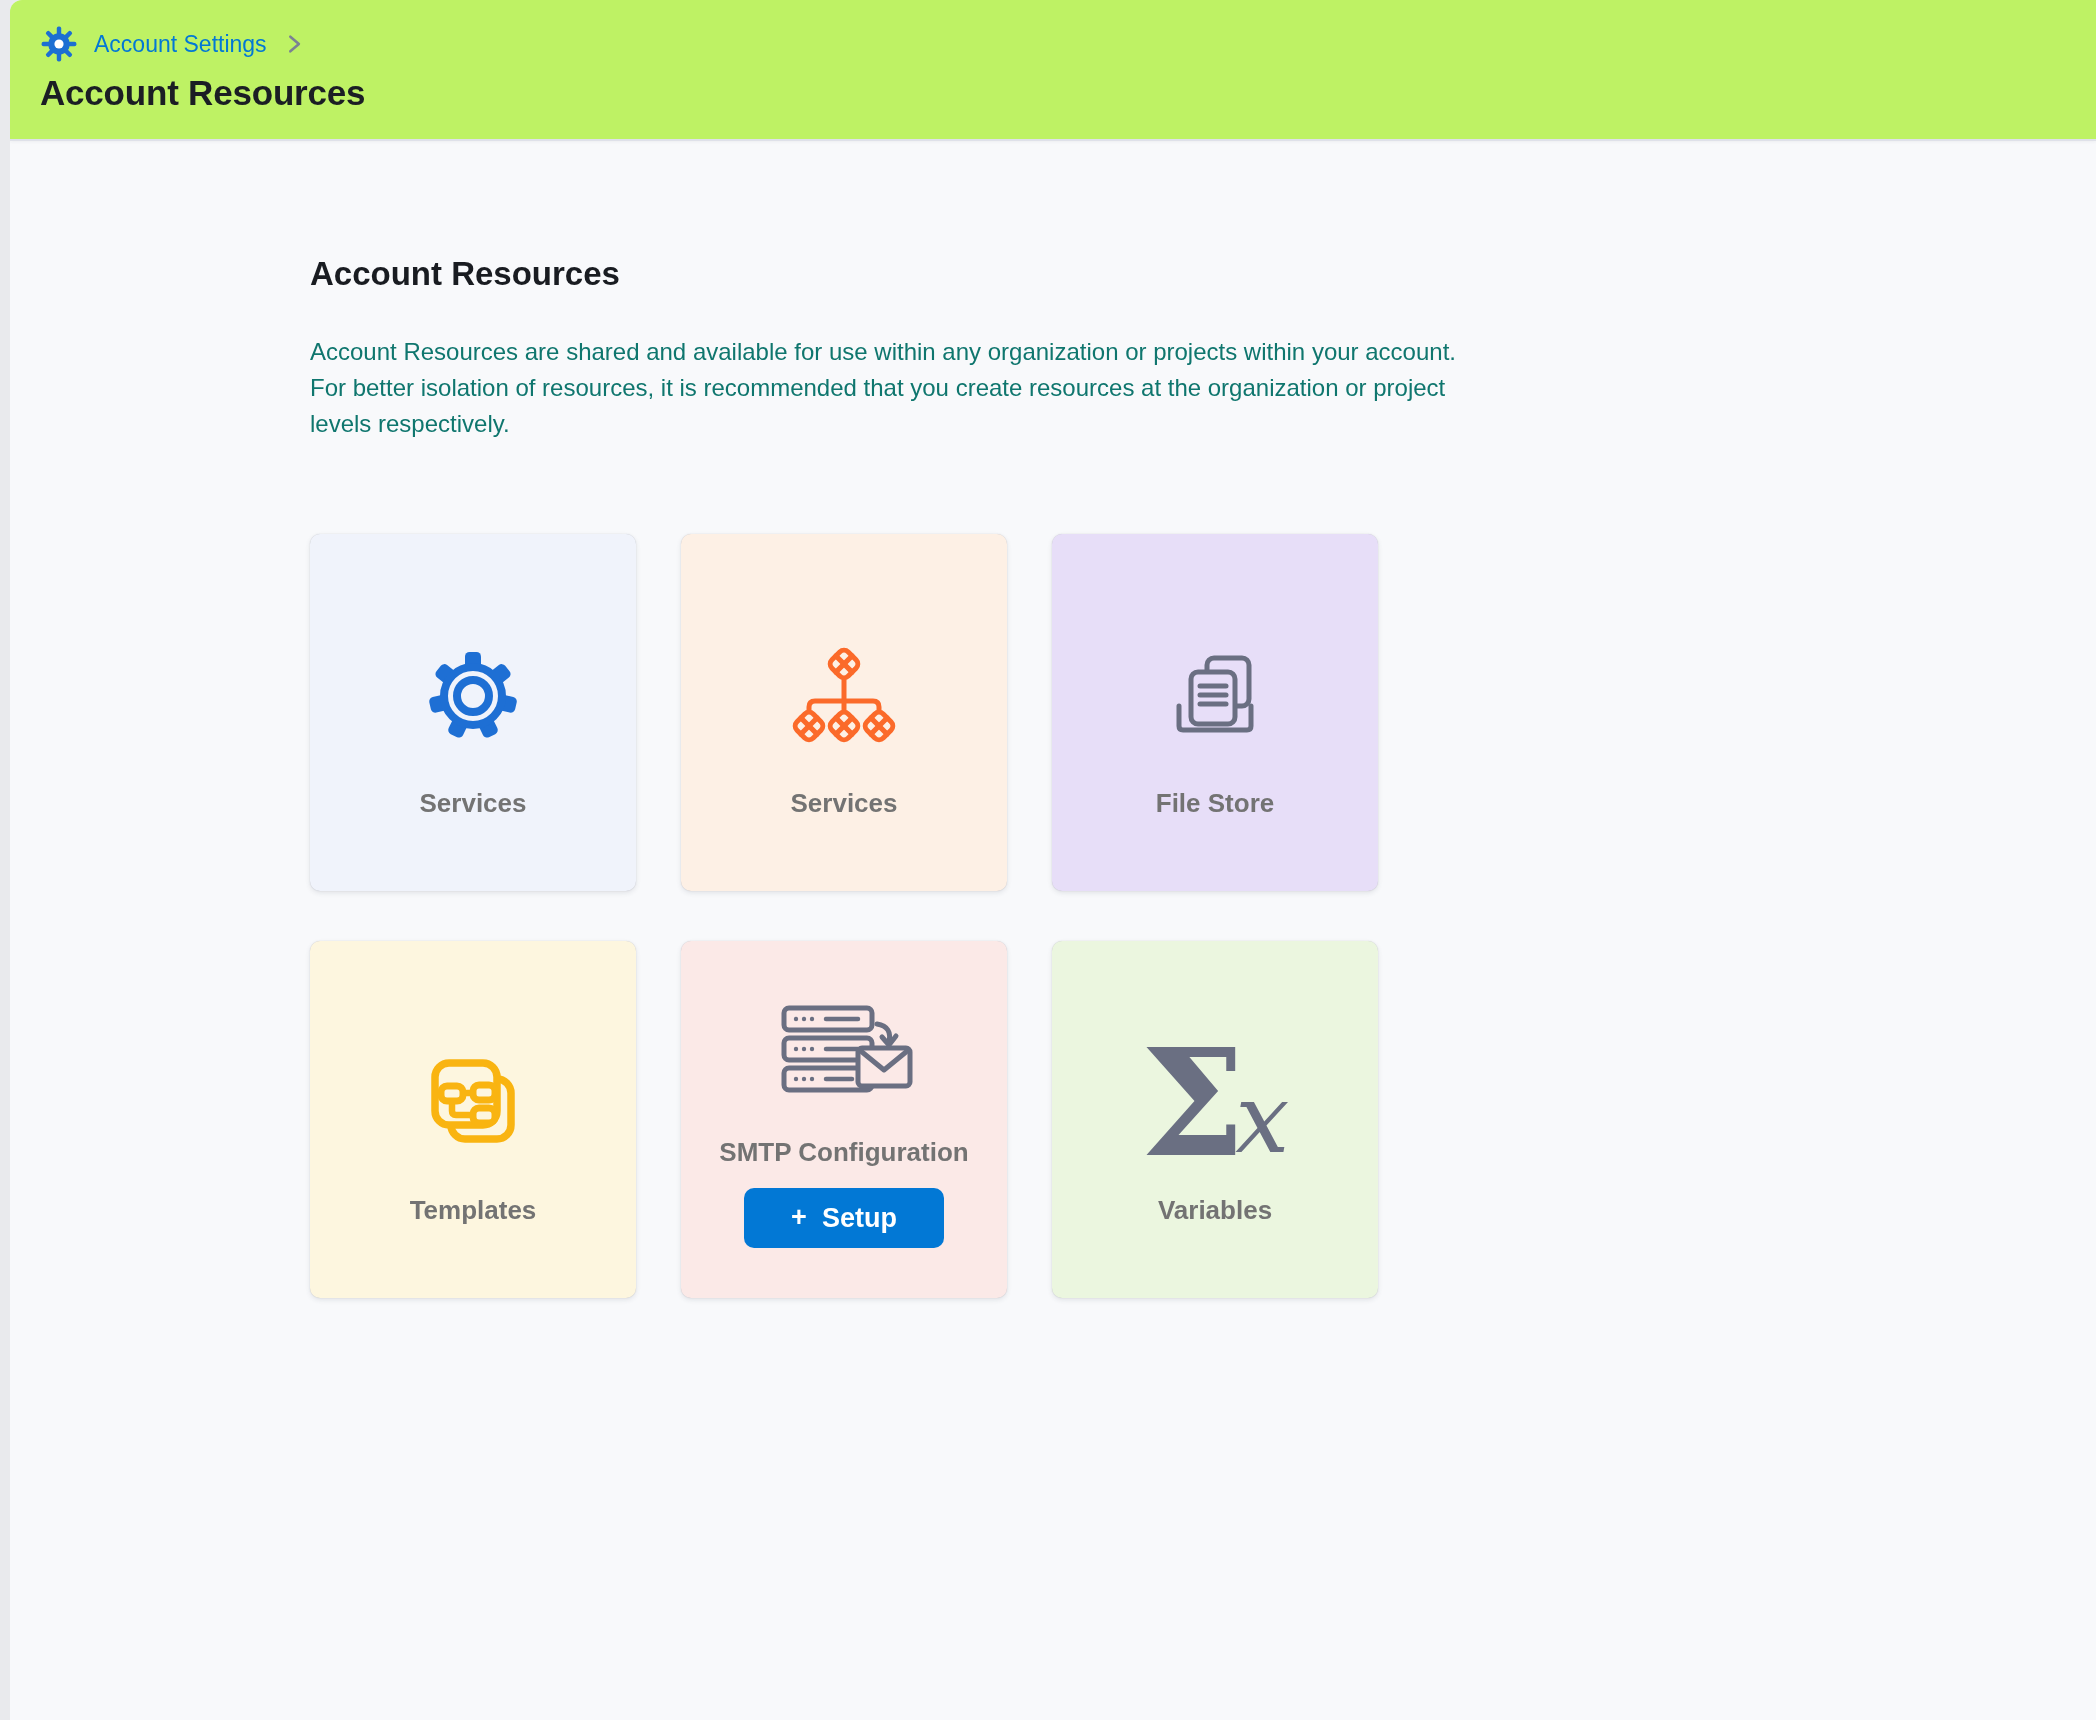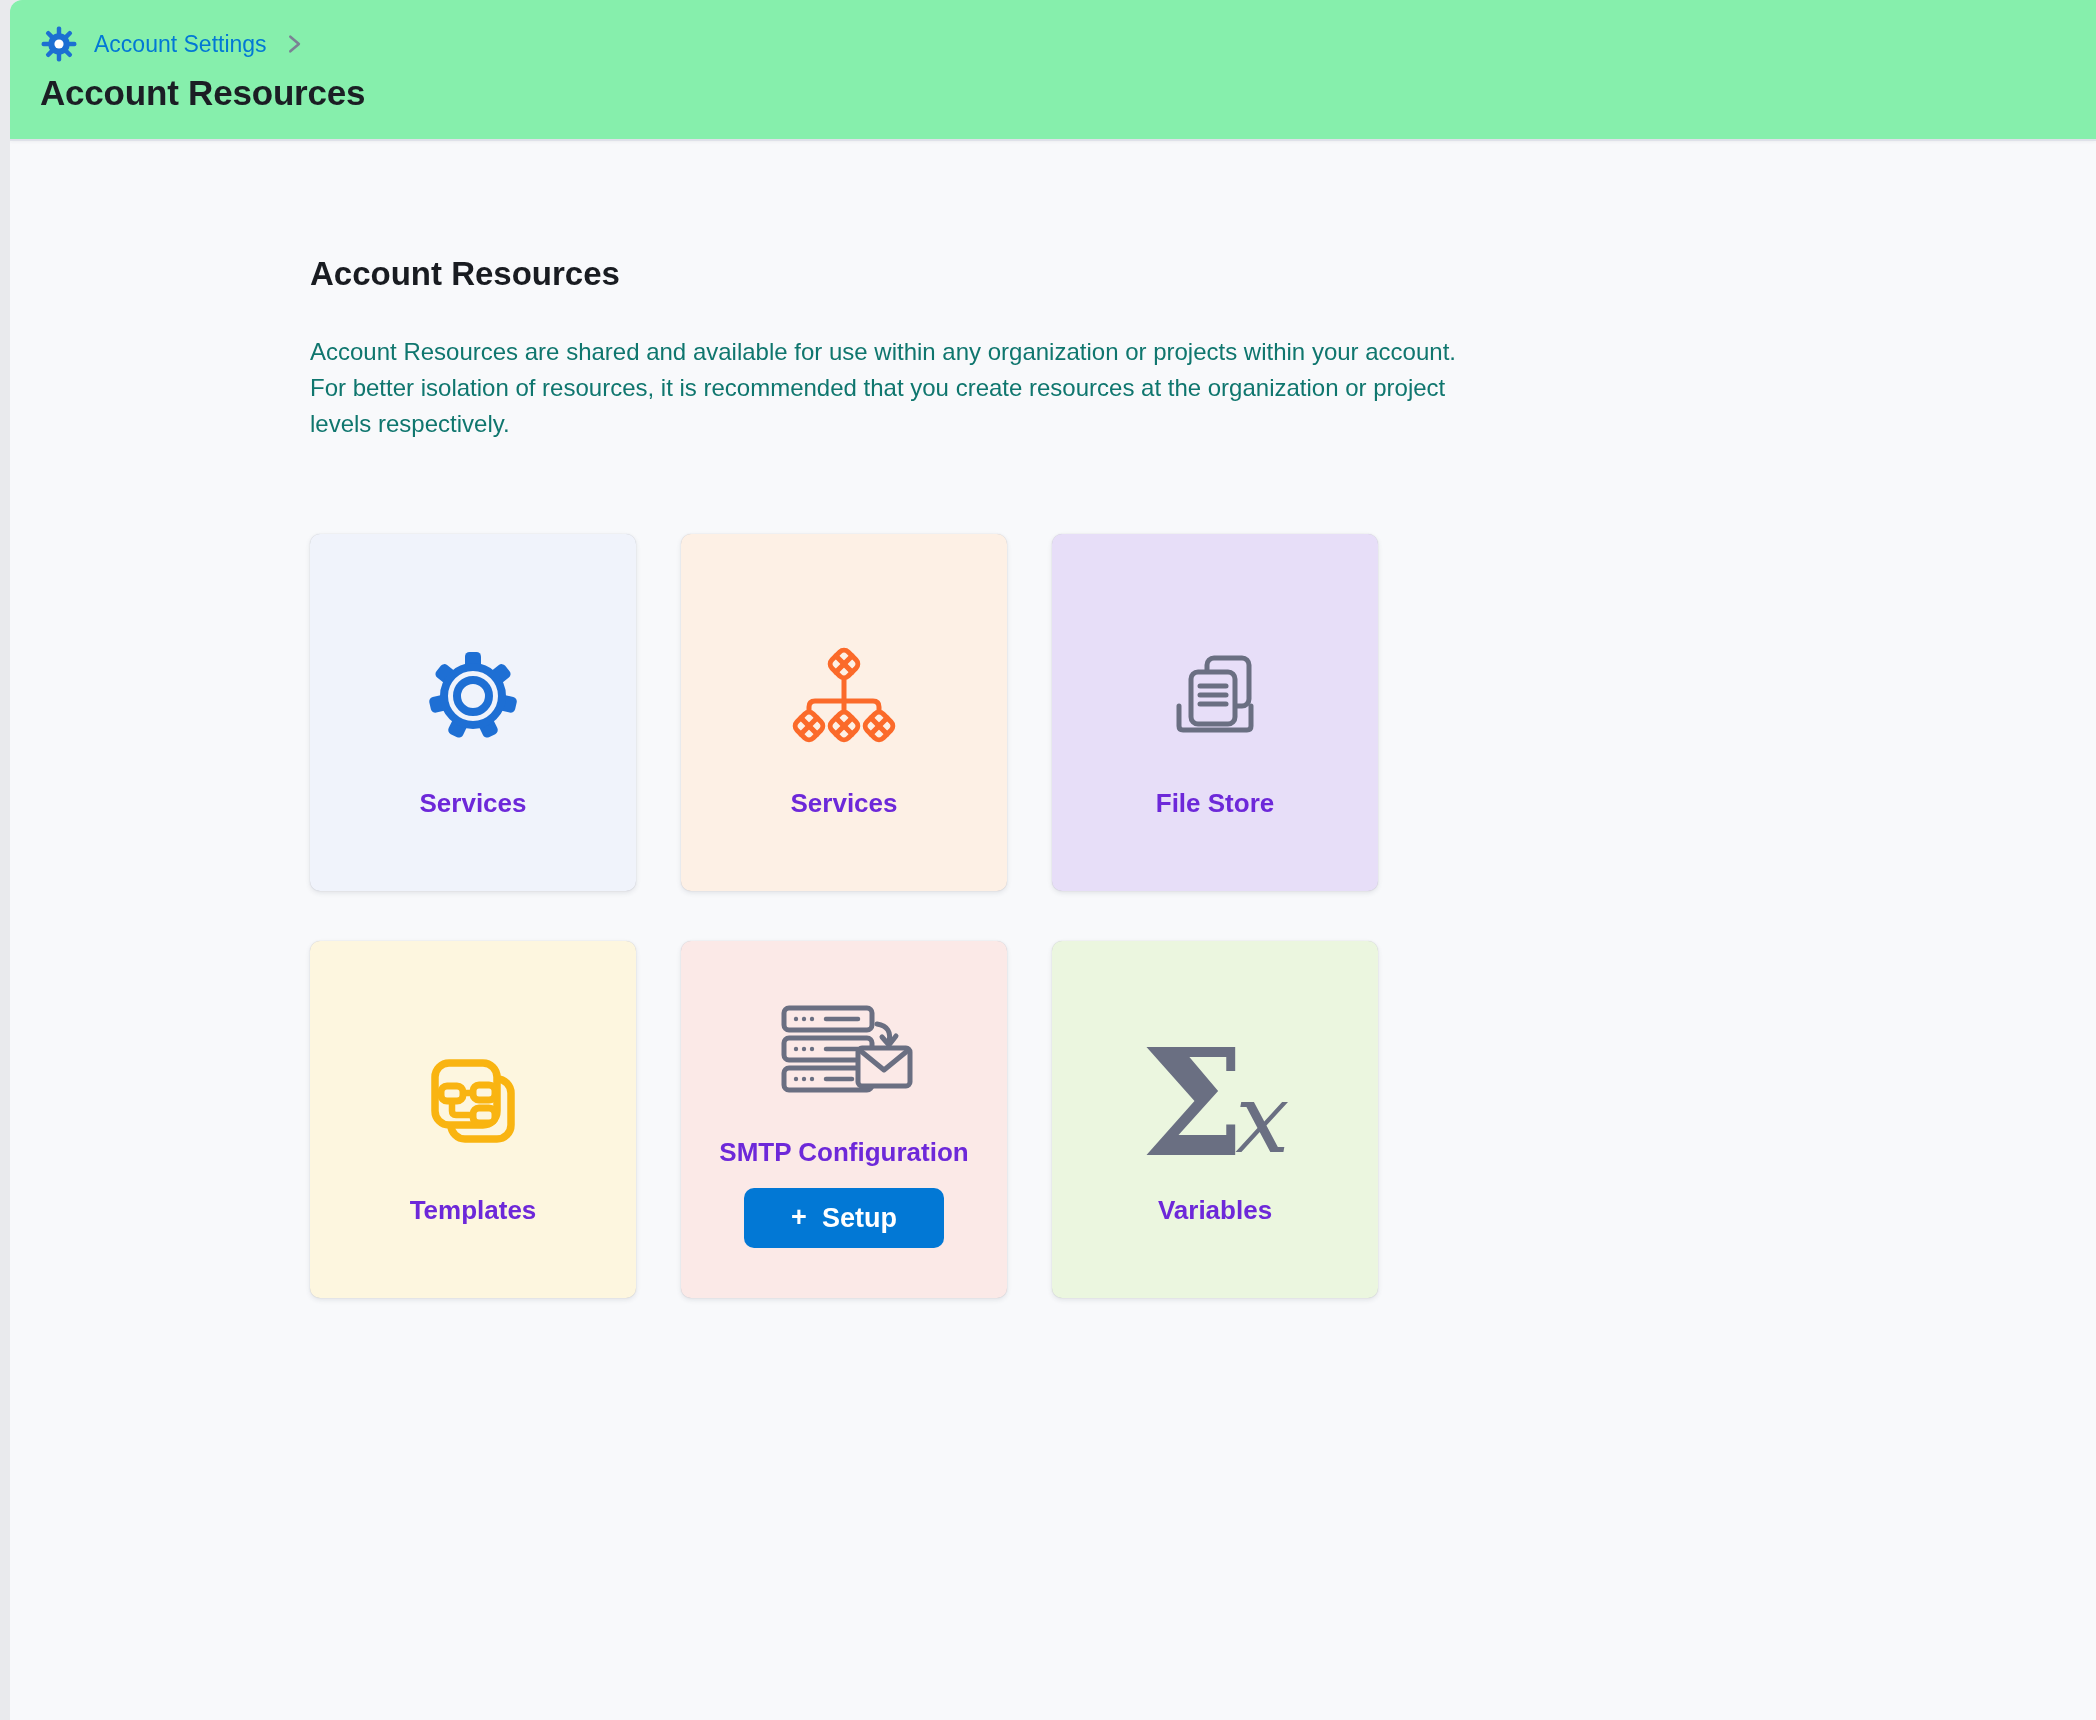--- a/index.html
+++ b/index.html
@@ -8,21 +8,21 @@
     background:#e9eaed;
     font-family:"Liberation Sans",sans-serif;
     overflow:hidden;position:relative;
   }
   .app{
     position:absolute;left:10px;top:0;width:2086px;height:1720px;
     background:#f8f9fb;border-top-left-radius:12px;overflow:hidden;
   }
   
   .topbar{
-    background:#86efac;height:141px;box-sizing:border-box;
+    background:#bef264;height:141px;box-sizing:border-box;
     padding:24px 0 16px 30px;
     border-bottom:2px solid #dfe1e9;
     box-shadow:0 1px 3px rgba(40,45,60,0.05);
   }
   .crumbs{display:flex;align-items:center;gap:16px;height:40px;}
   .crumb-gear{width:38px;height:38px;flex:0 0 auto;color:#1c6fd2;}
   .crumb-link{color:#0278d5;font-size:23px;font-weight:500;text-decoration:none;cursor:pointer;}
   .chev{width:18px;height:22px;color:#7b8194;margin-left:2px;}
   .page-title{margin-top:9px;font-size:35px;font-weight:700;color:#1b1e24;letter-spacing:-0.2px;}
   
@@ -41,21 +41,21 @@
     height:357px;border-radius:10px;box-sizing:border-box;
     background:var(--cbg,#f0f3fb);
     box-shadow:0 2px 5px rgba(60,64,84,0.12),0 0 1px rgba(40,41,61,0.25);
     display:flex;flex-direction:column;align-items:center;
     padding-top:112px;cursor:pointer;
   }
   .card-icon{
     height:100px;display:flex;align-items:center;justify-content:center;
     color:var(--cicon,#1b6fd6);
   }
-  .card-label{margin-top:42px;font-size:26px;font-weight:600;color:#6d28d9;white-space:nowrap;}
+  .card-label{margin-top:42px;font-size:26px;font-weight:600;color:#737373;white-space:nowrap;}
   .card--smtp{padding-top:58px;}
   .card--smtp .card-label{margin-top:38px;}
   .setup-btn{
     margin-top:20px;width:200px;height:60px;border:none;border-radius:10px;
     background:var(--btnbg,#0278d5);color:#ffffff;
     font-family:inherit;font-size:27px;font-weight:600;
     display:flex;align-items:center;justify-content:center;gap:15px;cursor:pointer;
   }
   .setup-plus{font-size:27px;font-weight:700;transform:translateY(-1px);}
   

